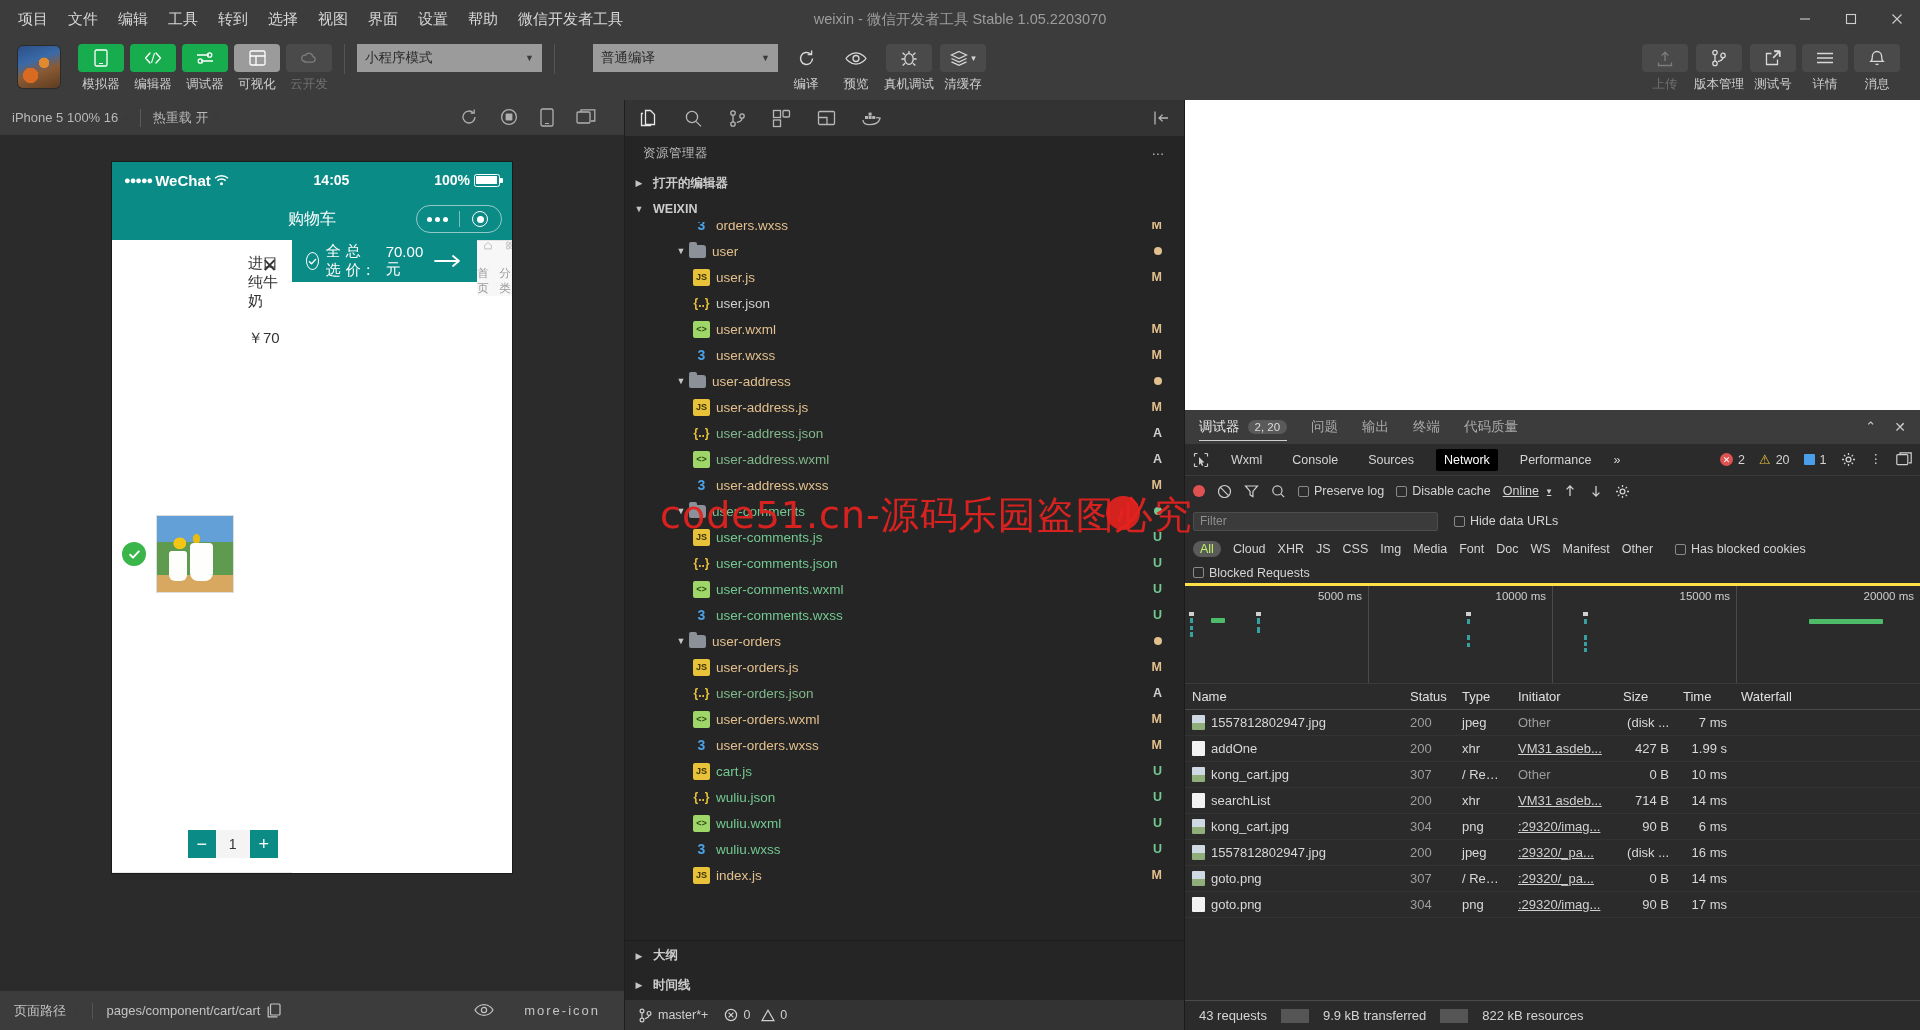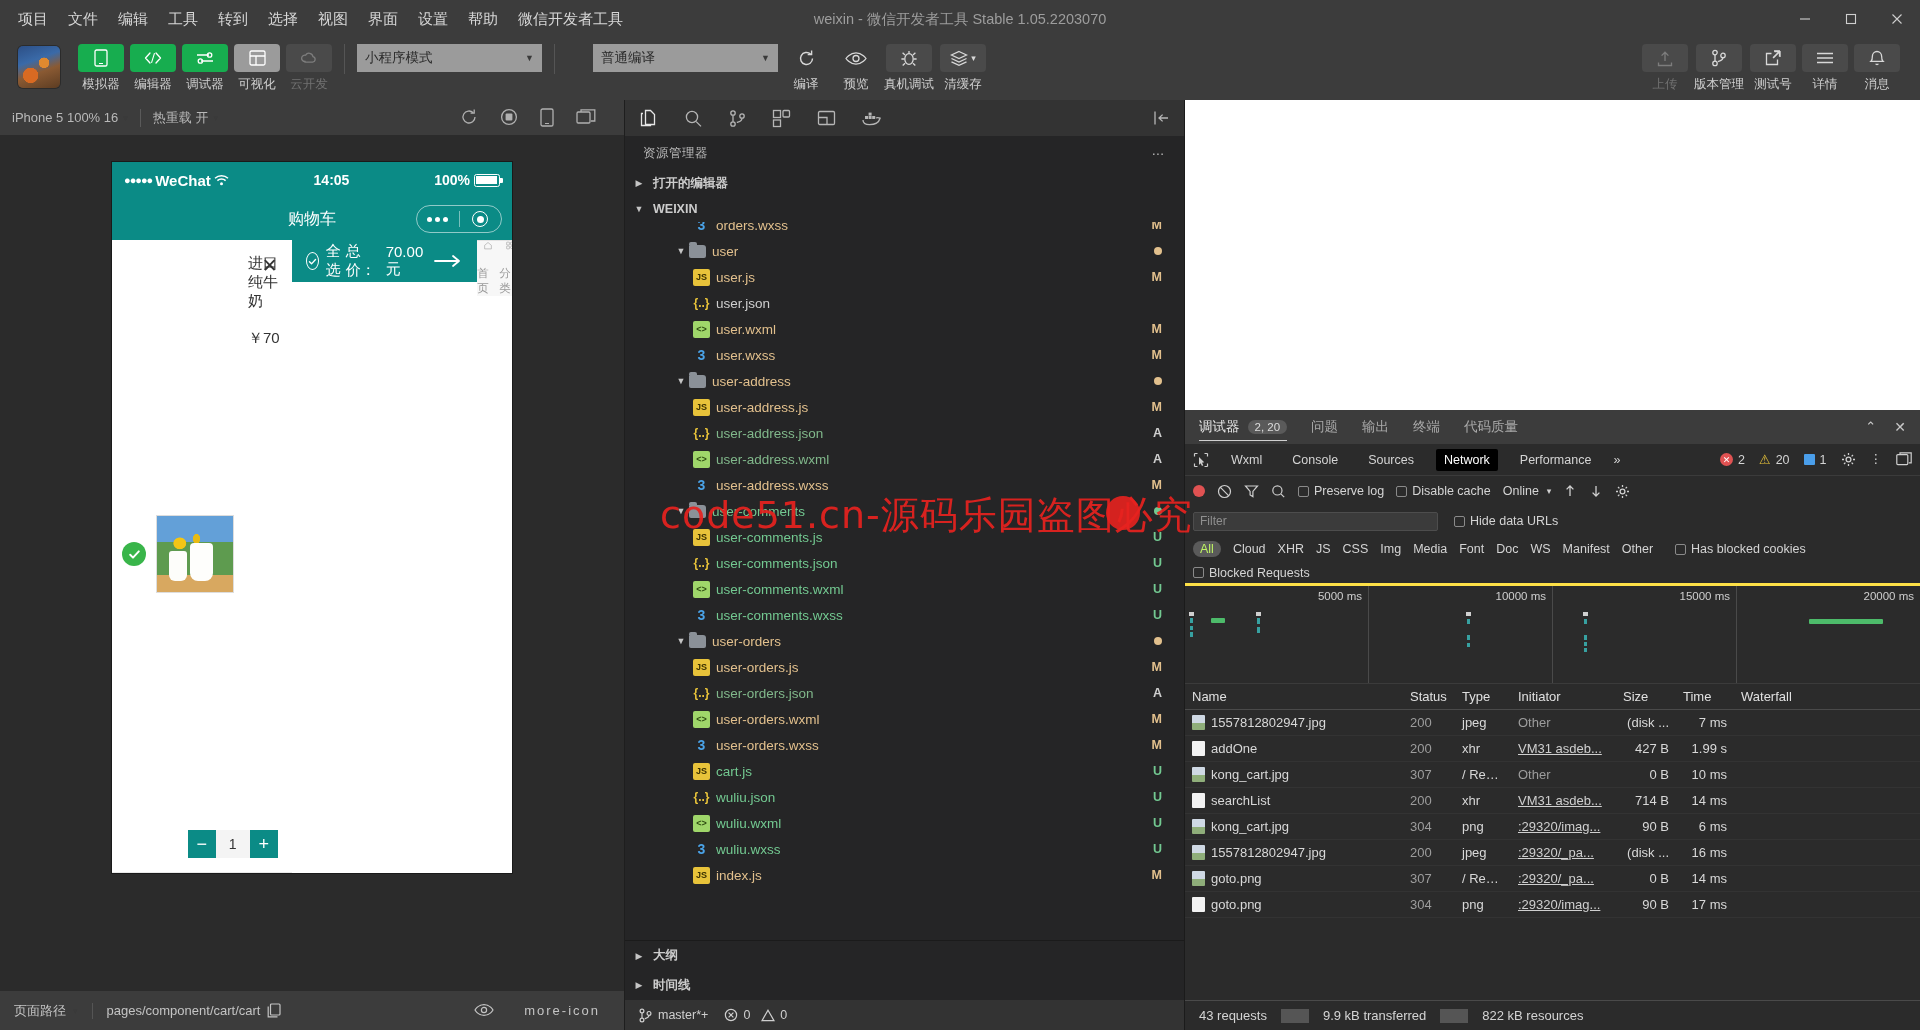--- a/index.html
+++ b/index.html
@@ -922,21 +922,21 @@
               </svg>
           </span>
           <span class="chk">
               <i class="cb"></i>
               <span>Preserve log</span>
             </span>
           <span class="chk">
               <i class="cb"></i>
               <span>Disable cache</span>
             </span>
-          <span style="display:flex;align-items:center;gap:8px;">
+          <span style="display:flex;align-items:center;gap:8px;text-decoration:underline;">
             <span>Online</span>
             <span class="caret" style="color:#cfcfcf;">▾</span>
           </span>
           <span>
             <svg width="14" height="15" viewBox="0 0 14 15">
                 <path d="M7 12V2M3.6 5.4L7 2l3.4 3.4" fill="none" stroke="#cfcfcf" stroke-width="1.3"></path>
               </svg>
           </span>
           <span>
             <svg width="14" height="15" viewBox="0 0 14 15">

